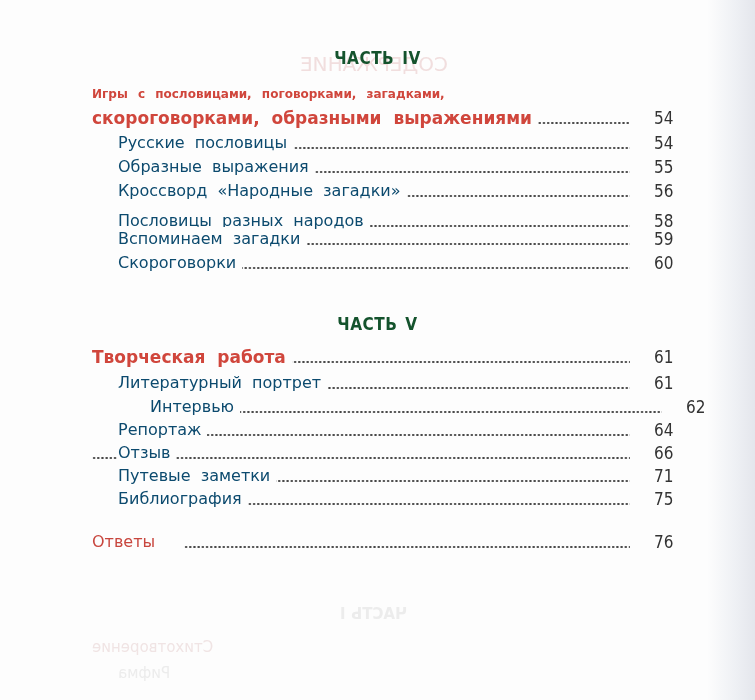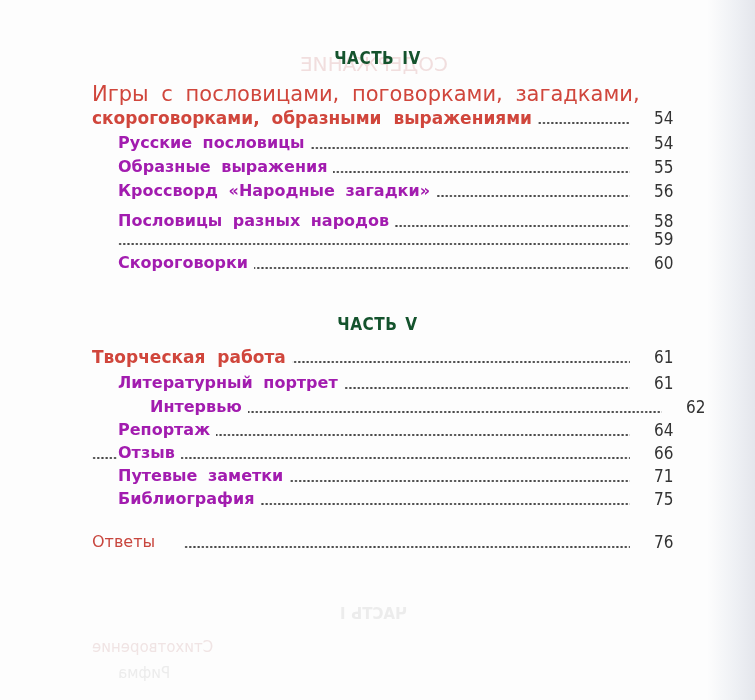--- a/index.html
+++ b/index.html
@@ -76,34 +76,33 @@
       color: #333;
       font-family: "DejaVu Sans Condensed", "DejaVu Sans", sans-serif;
     }
     .sec .label {
       color: #d0463c;
       font-weight: bold;
       font-size: 17px;
       word-spacing: 6px;
     }
     .sub .label {
-      color: #a21caf;
-      font-weight: bold;
+      color: #0c4a6e;
     }
     .answers .label {
       color: #c8463e;
       font-size: 16px;
     }
     .sec-first-line {
       position: absolute;
       left: 92px;
       white-space: nowrap;
       color: #d0463c;
-      font-weight: normal;
-      font-size: 21px;
+      font-weight: bold;
+      font-size: 12px;
       word-spacing: 6px;
       line-height: 24px;
     }
   </style>
 </head>
 <body>
 
 <div class="page-edge"></div>
 
 <div class="bleed" style="left:300px;top:52px;font-size:20px;transform:scaleX(-1);color:#f1dede;">СОДЕРЖАНИЕ</div>
@@ -135,20 +134,21 @@
   <span class="label" style="left:118px;">Кроссворд «Народные загадки»</span>
   <span class="page">56</span>
 </div>
 <div class="row sub" style="top:209px;">
   <span class="dots" style="left:118px;width:512px;"></span>
   <span class="label" style="left:118px;">Пословицы разных народов</span>
   <span class="page">58</span>
 </div>
 <div class="row sub" style="top:227px;">
   <span class="dots" style="left:118px;width:512px;"></span>
+  <span class="label" style="left:118px;">Вспоминаем загадки</span>
   <span class="page">59</span>
 </div>
 <div class="row sub" style="top:251px;">
   <span class="dots" style="left:118px;width:512px;"></span>
   <span class="label" style="left:118px;">Скороговорки</span>
   <span class="page">60</span>
 </div>
 
 <div class="part-title" style="top:314px;">
   <span>ЧАСТЬ</span><span class="num">V</span>

